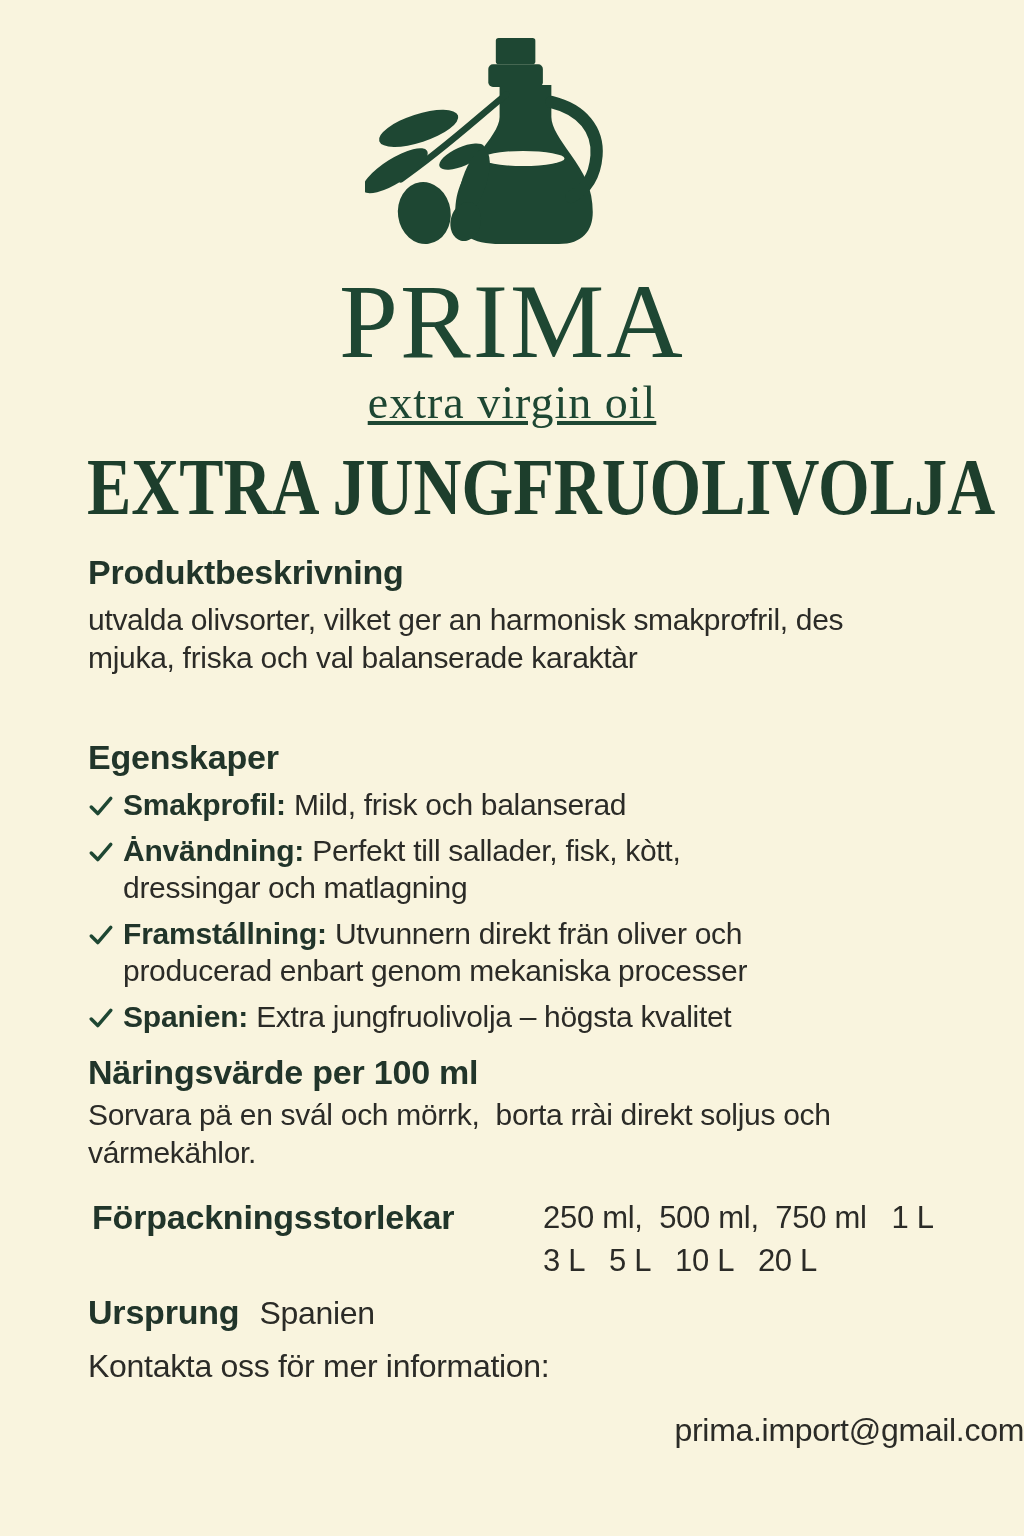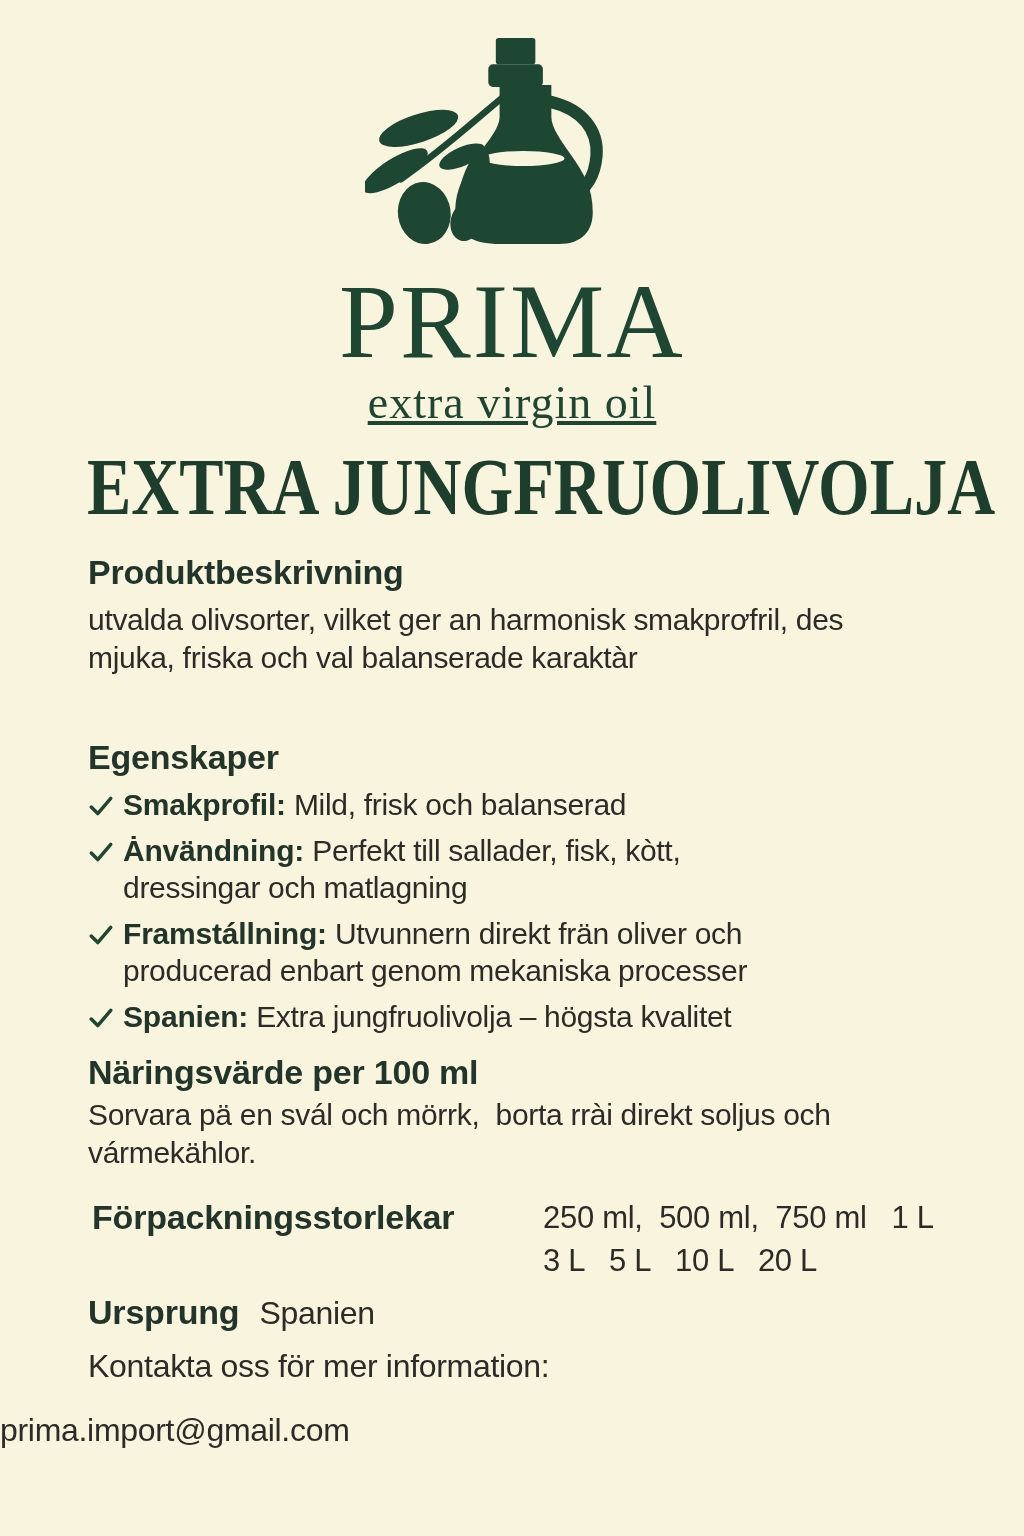--- a/index.html
+++ b/index.html
@@ -73,21 +73,21 @@
   .pack-label{flex:0 0 407px;font-weight:bold;font-size:34px;line-height:43px;color:var(--heading-green);letter-spacing:-0.2px;}
   .pack-values{font-size:31px;line-height:43px;letter-spacing:-0.3px;color:var(--body-text);}
   .pack-values .line{display:block;white-space:pre;}
 
   
   .origin-row{position:absolute;left:88px;top:1293px;display:flex;align-items:baseline;}
   .origin-label{font-weight:bold;font-size:34px;color:var(--heading-green);letter-spacing:-0.2px;margin-right:20px;}
   .origin-value{font-size:32px;color:var(--body-text);letter-spacing:-0.3px;}
 
   .contact-line{position:absolute;left:88px;top:1348px;font-size:32px;letter-spacing:-0.3px;color:var(--body-text);}
-  .email-line{position:absolute;top:1412px;left:0;width:100%;text-align:left;font-size:32px;letter-spacing:-0.3px;color:var(--body-text);}
+  .email-line{position:absolute;top:1412px;left:0;width:100%;text-align:right;font-size:32px;letter-spacing:-0.3px;color:var(--body-text);}
 </style>
 </head>
 <body>
 
 <div class="page">
 
   <div class="logo">
     <svg width="240" height="212" viewBox="0 0 255 225">
       <g fill="#1e4733">
         <rect x="139" y="2" width="42" height="28" rx="3"></rect>

